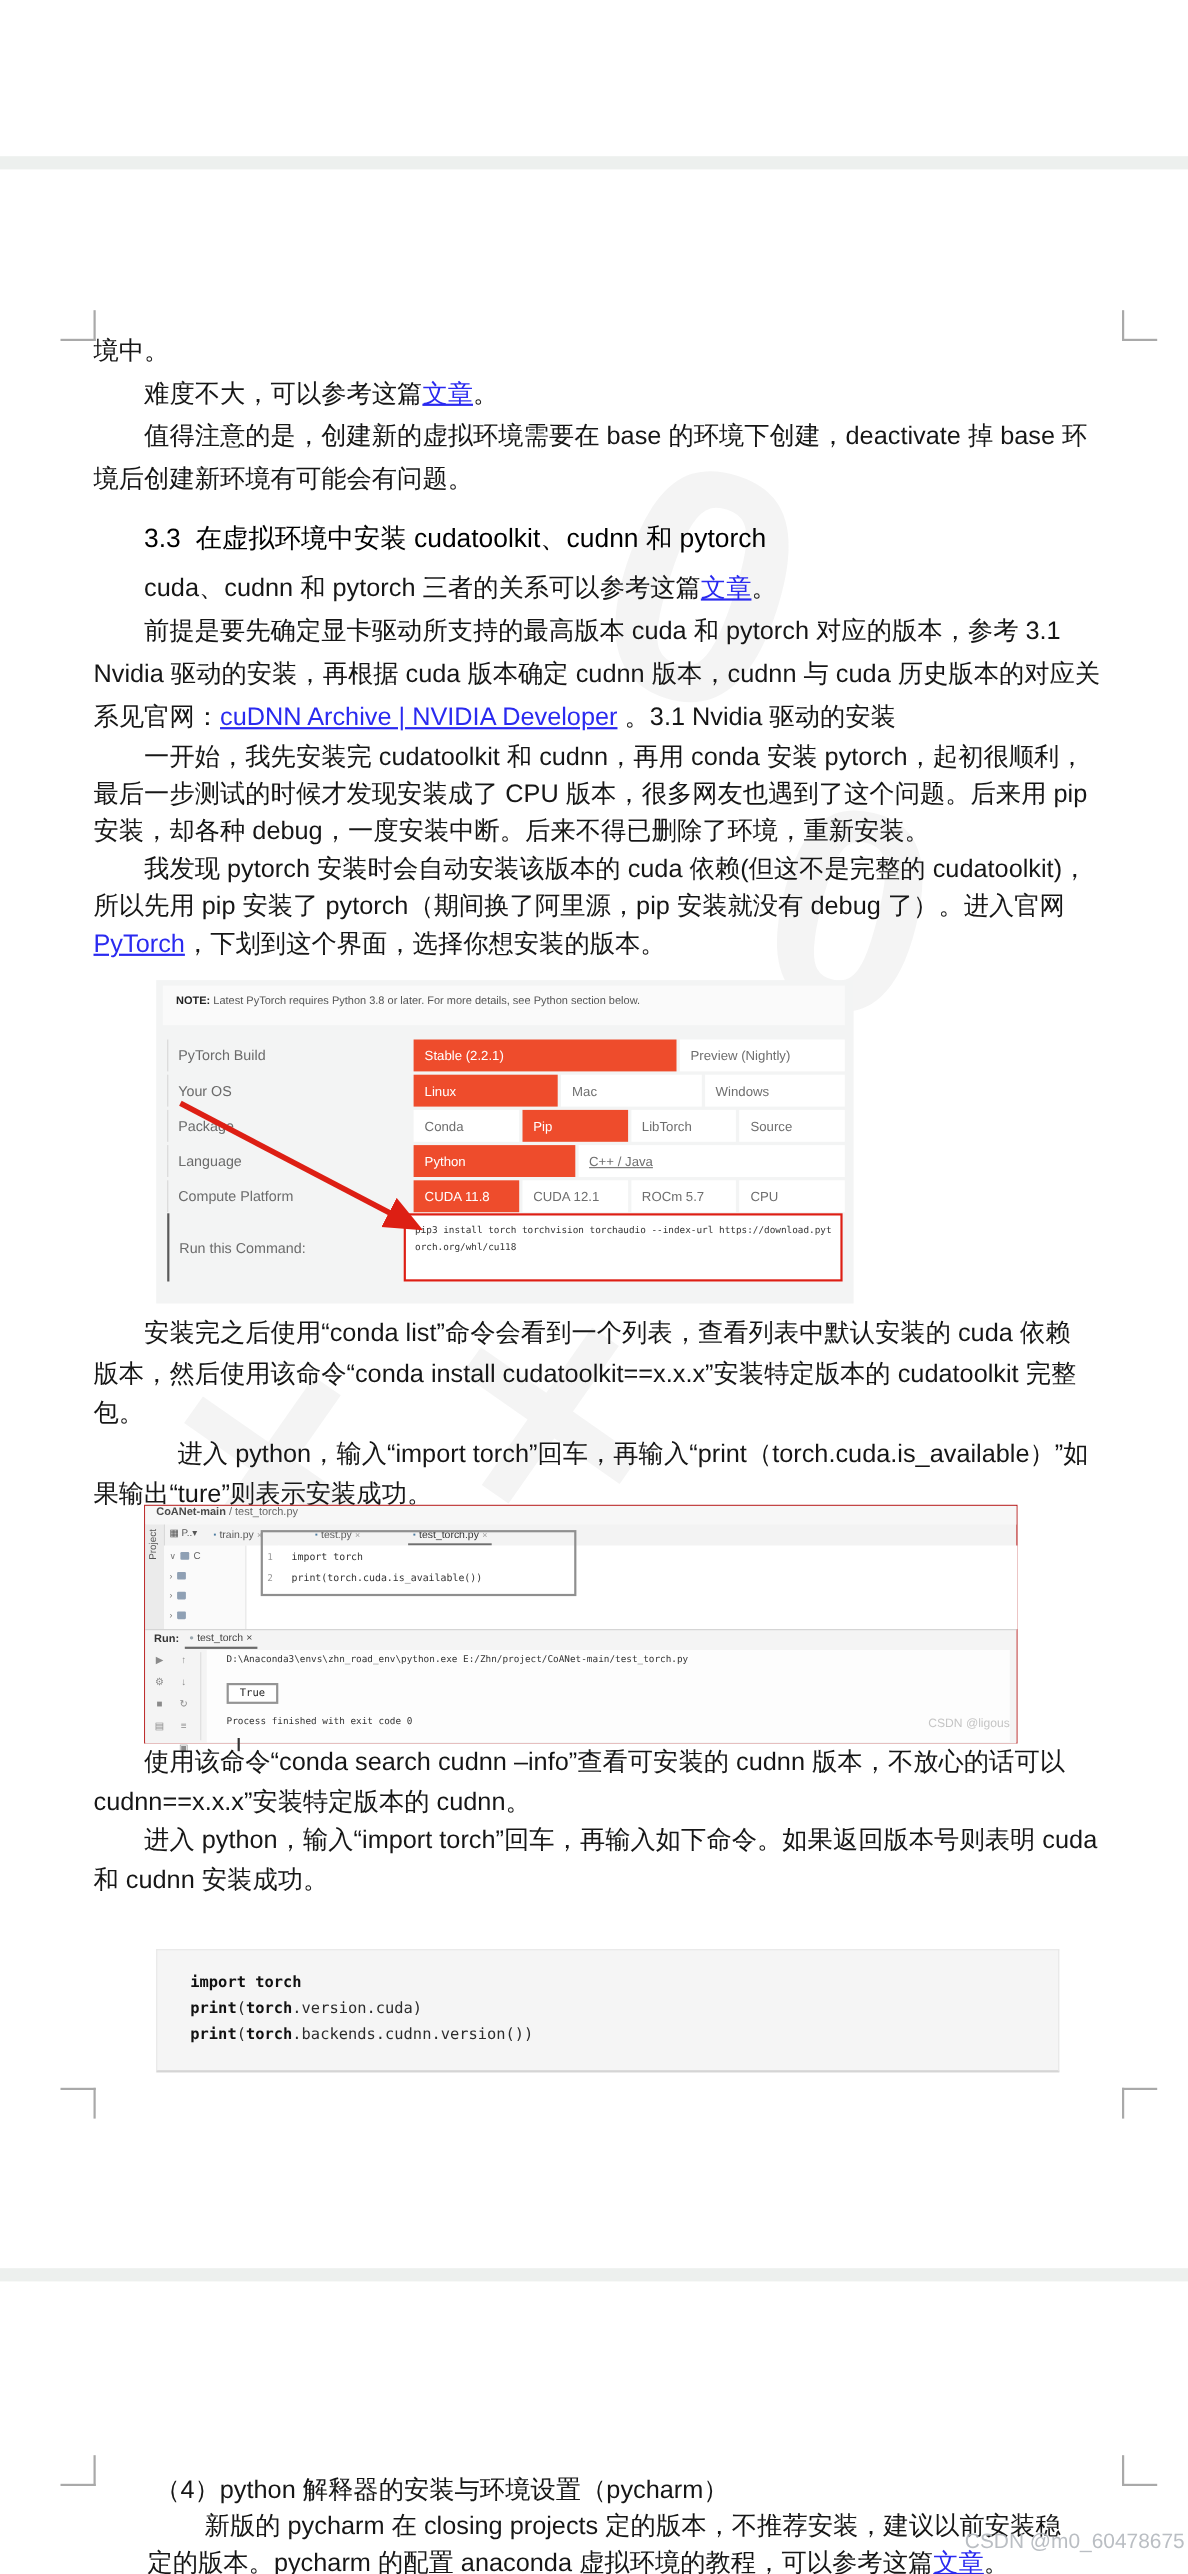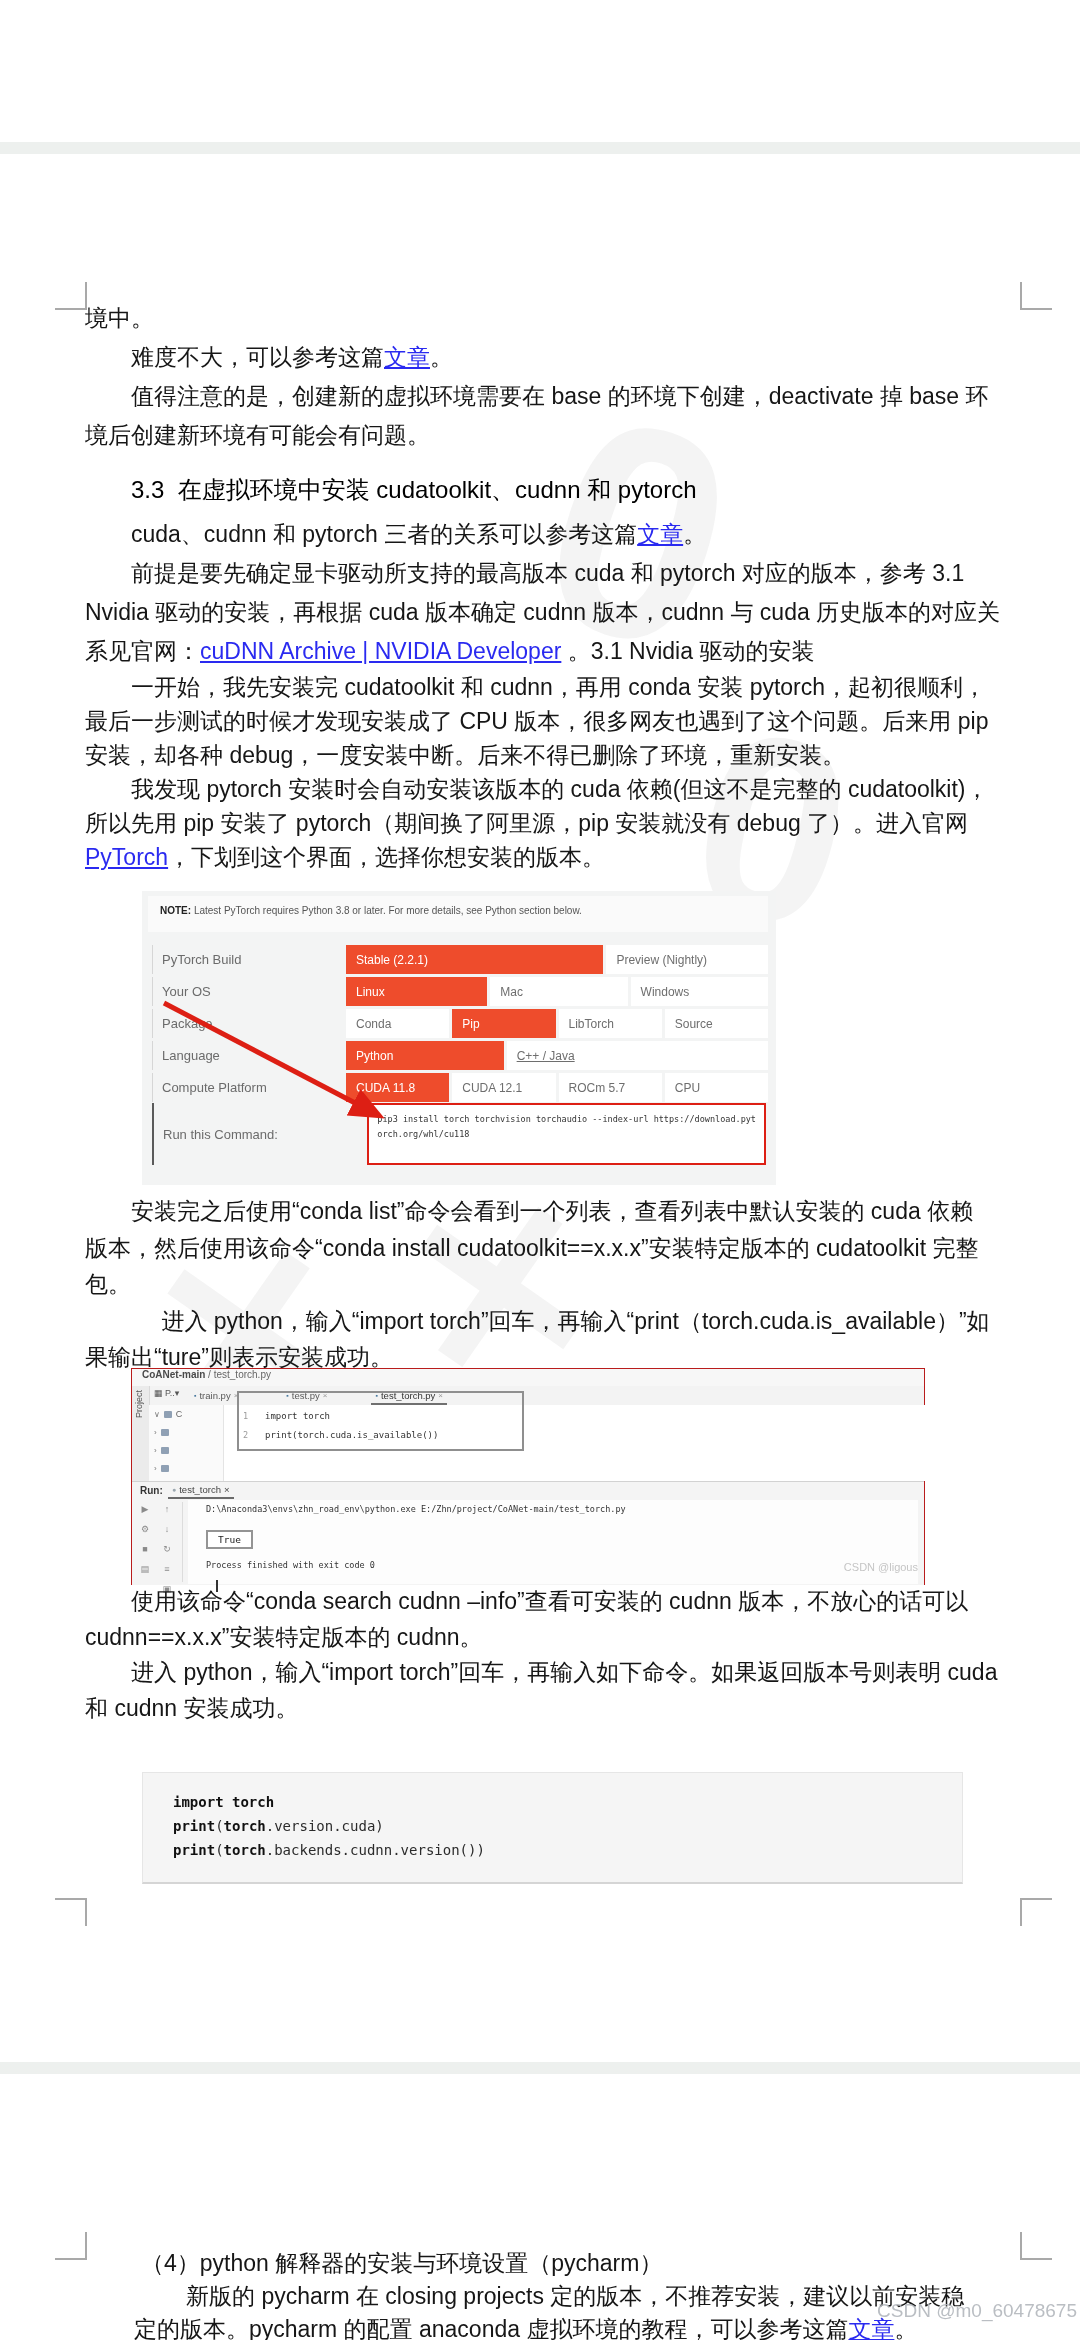--- a/index.html
+++ b/index.html
@@ -22,21 +22,21 @@
   .hd .tline{line-height:40px;}
   .lnk{color:#2a2af0;text-decoration:underline;}
   .wm{position:absolute;color:rgba(45,45,45,0.05);font-weight:bold;pointer-events:none;}
   
   #pt{position:absolute;left:142px;top:891px;width:634px;height:294px;background:#f3f4f4;}
   #pt .note{position:absolute;left:6px;top:5px;width:620px;height:36px;background:#fafafa;}
   #pt .notetxt{position:absolute;left:12px;top:9px;font-size:10px;color:#555;}
   #pt .notetxt b{color:#222;}
   #pt-rows{position:absolute;left:0;top:54px;width:634px;}
   .mrow{display:flex;height:29px;margin-bottom:3px;}
-  .mlabel{width:194px;margin-left:10px;border-left:1px solid #d6d6d6;padding-left:9px;
+  .mlabel{width:224px;margin-left:10px;border-left:1px solid #d6d6d6;padding-left:9px;
           font-size:13px;color:#6b6b6b;display:flex;align-items:center;box-sizing:border-box;}
   .mopts{flex:1;display:flex;margin-right:8px;}
   .mcell{background:#fff;color:#6e6e6e;font-size:12px;display:flex;align-items:center;
          padding-left:10px;margin-right:3px;flex-basis:0;}
   .mcell:last-child{margin-right:0;}
   .mcell.sel{background:#ee4c2c;color:#fff;}
   #pt .cmdrow{position:absolute;left:0;top:212px;width:634px;height:62px;display:flex;}
   #pt .cmdlabel{width:230px;margin-left:10px;border-left:2px solid #5a5a5a;padding-left:9px;
           font-size:13px;color:#6b6b6b;display:flex;align-items:center;box-sizing:border-box;}
   #pt .cmdbox{flex:1;margin-right:10px;border:2px solid #dd1f14;background:#fff;

